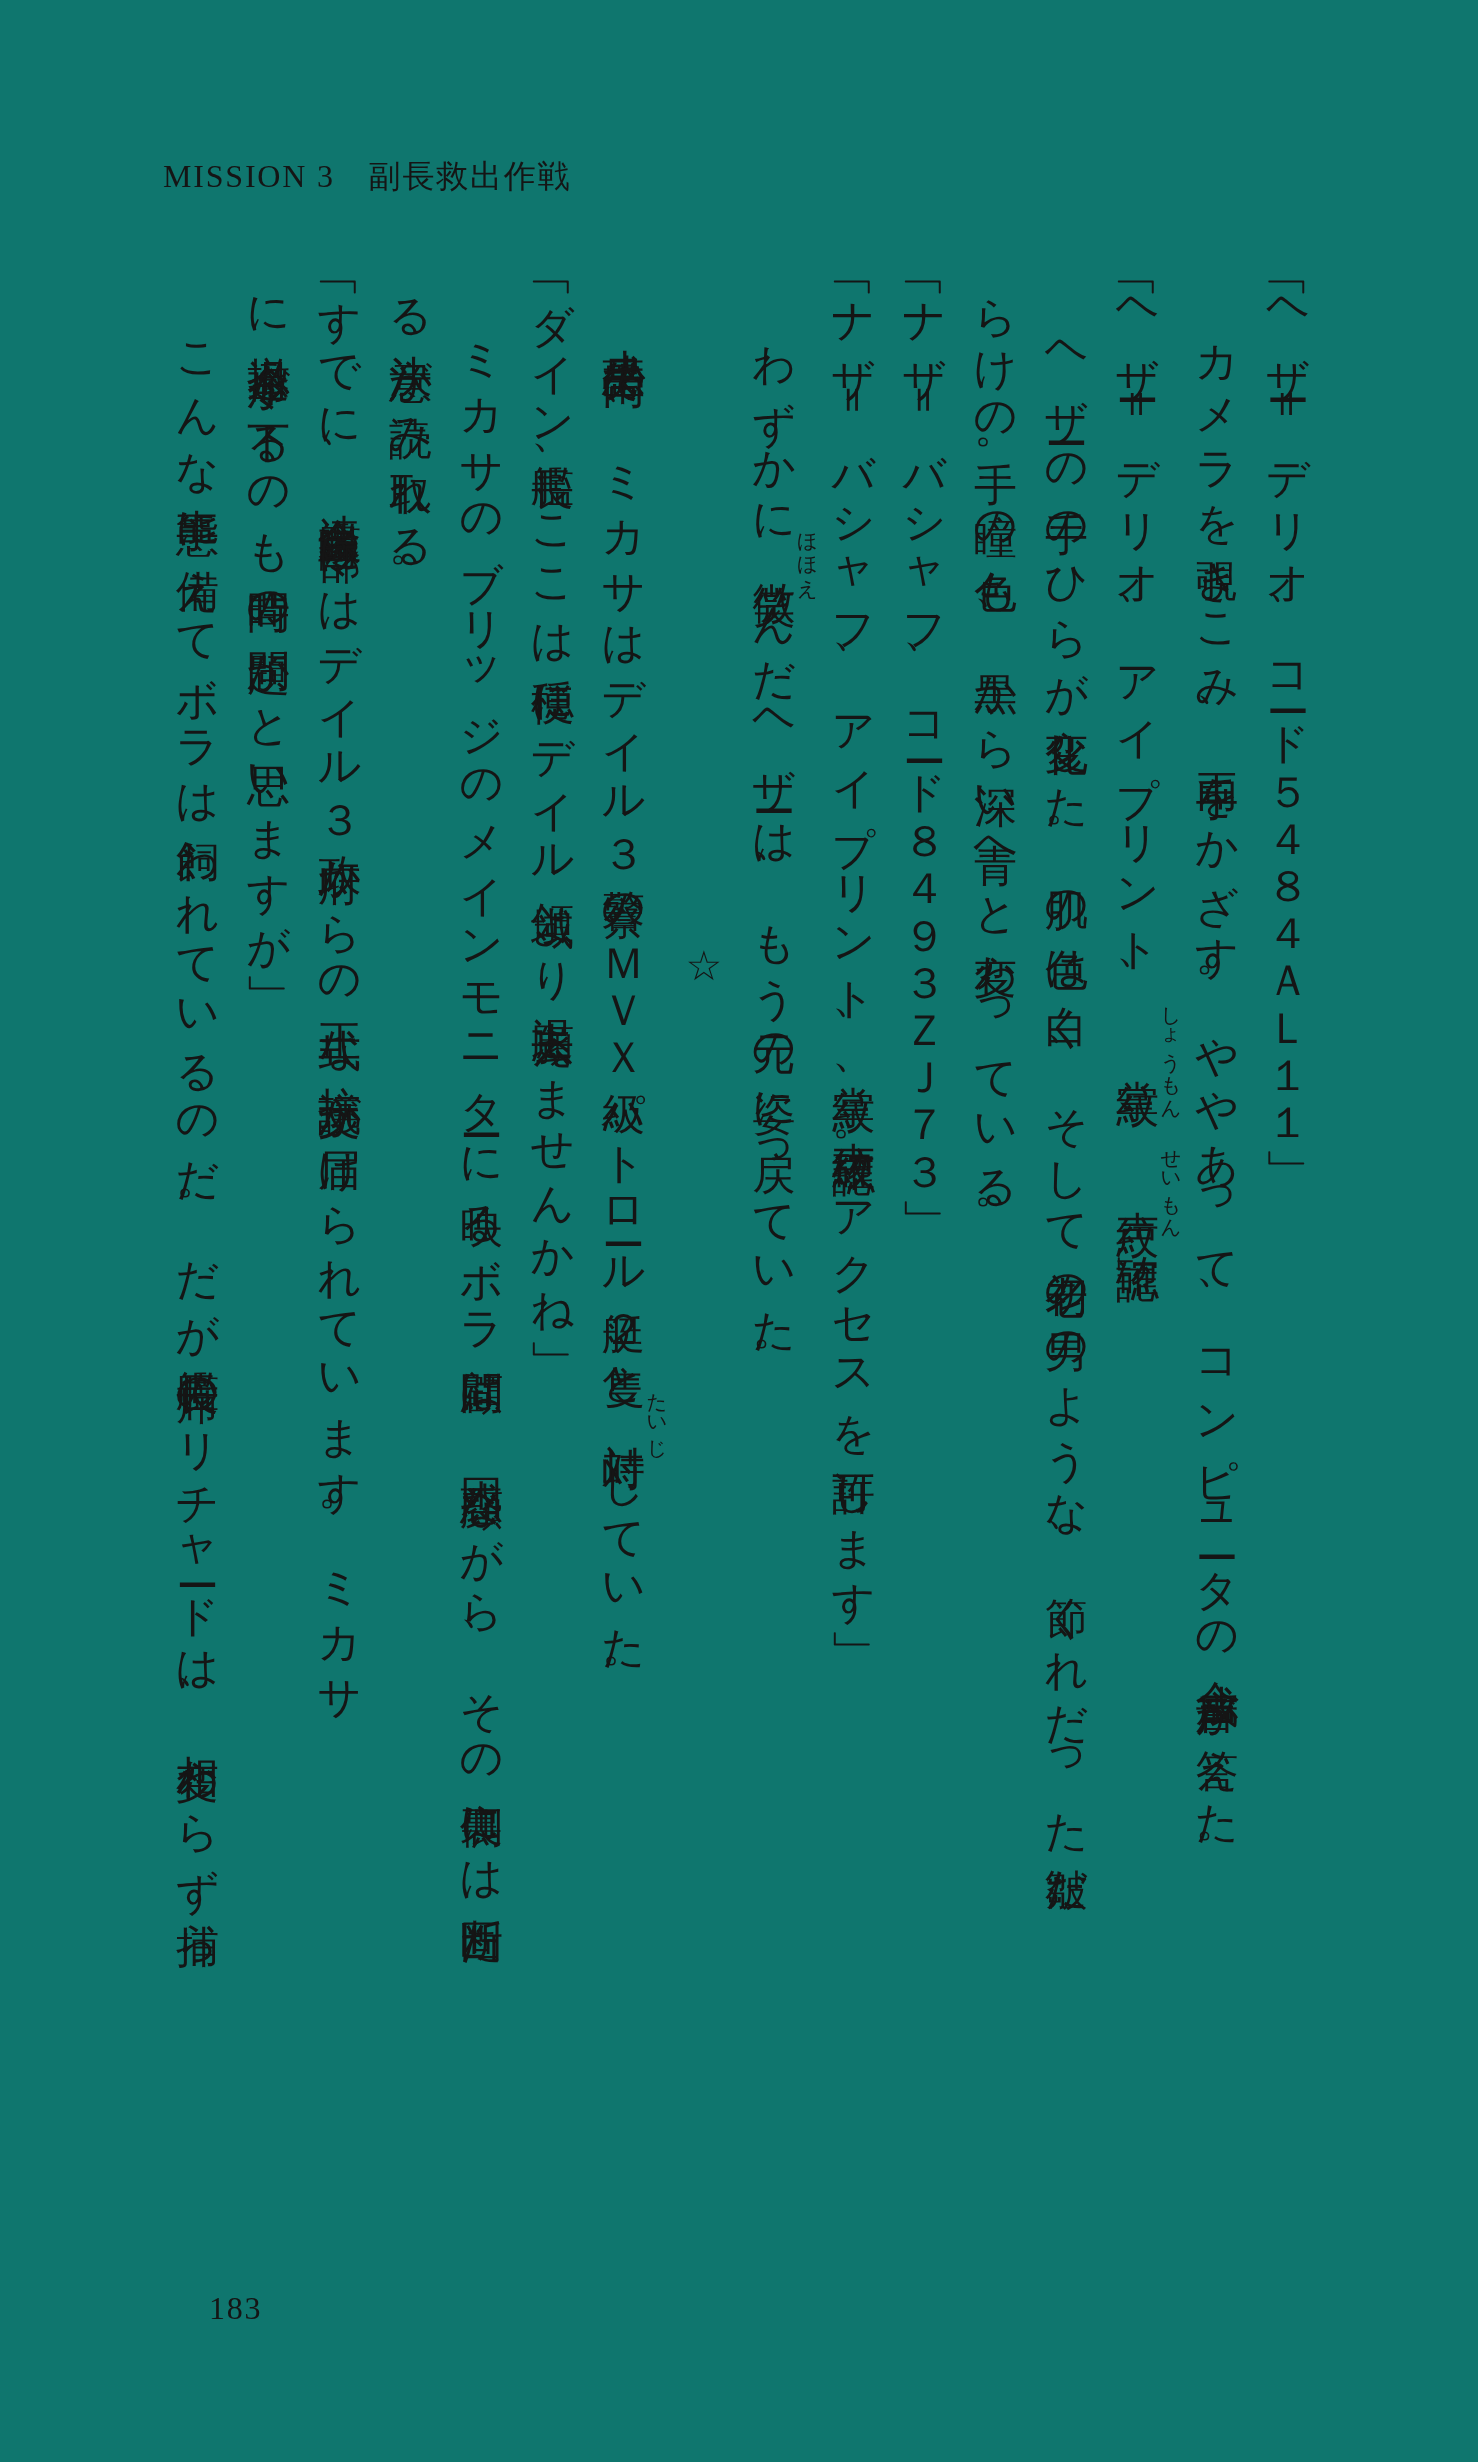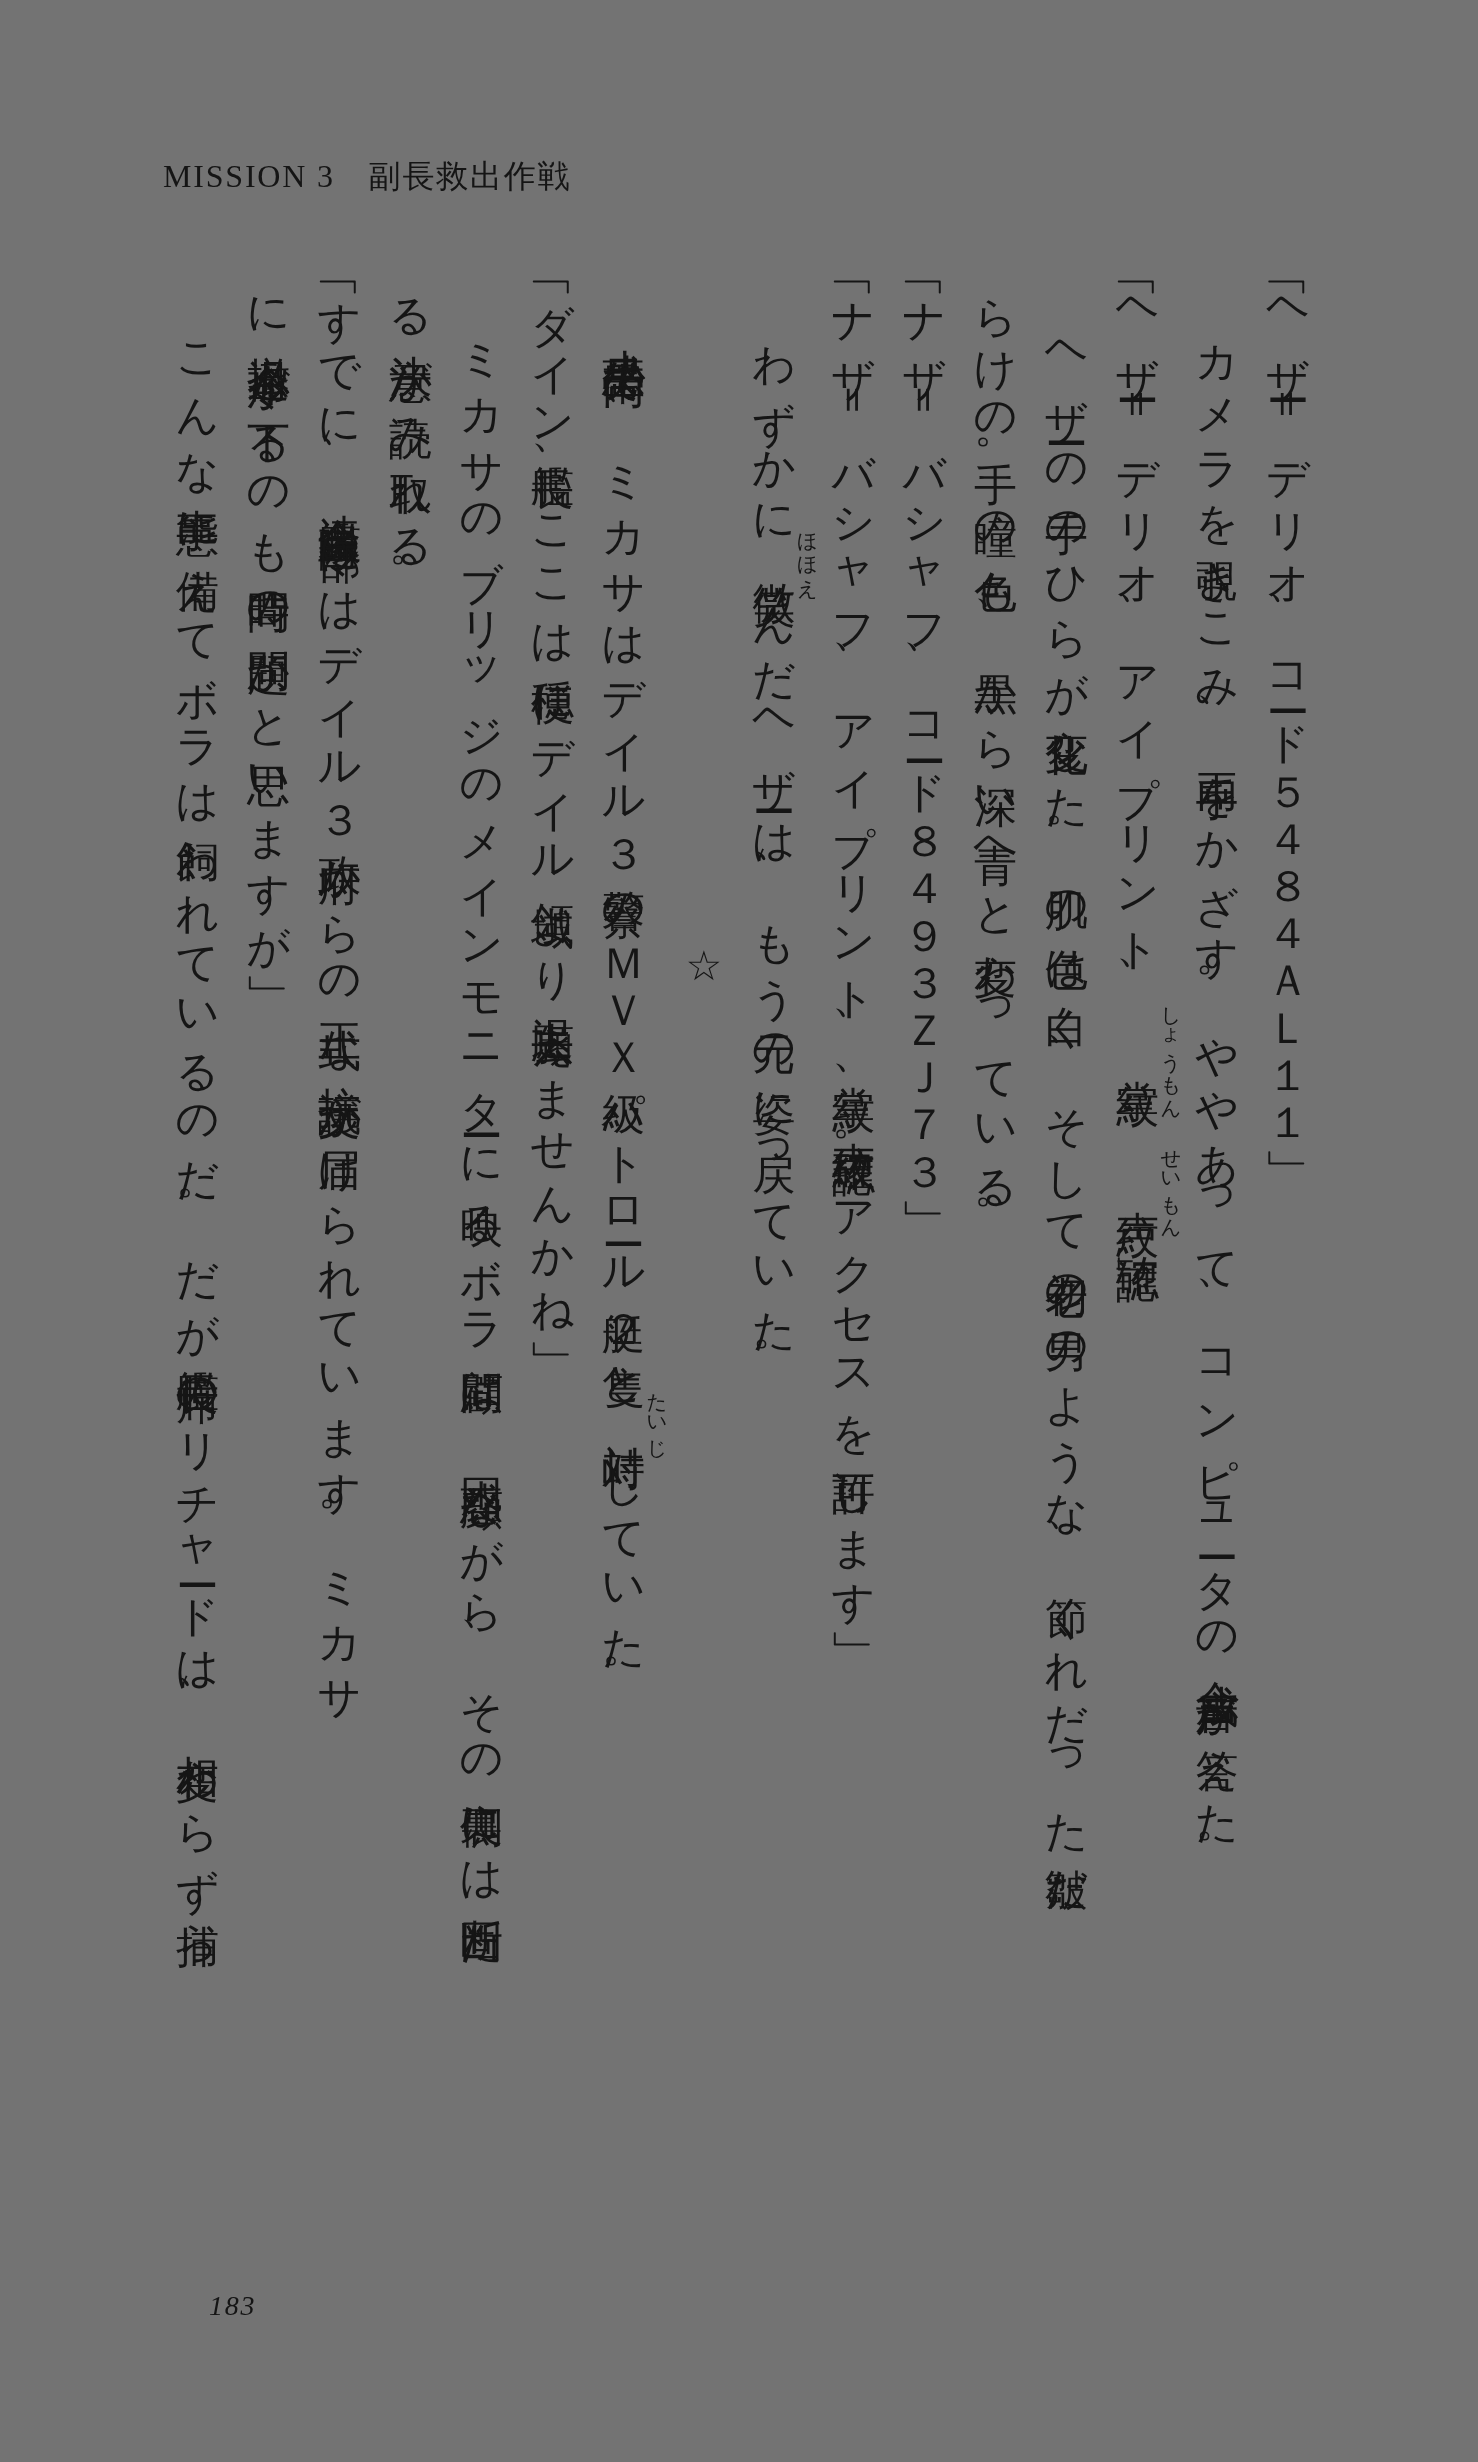--- a/index.html
+++ b/index.html
@@ -1,20 +1,20 @@
 <!DOCTYPE html>
 <html style="font-size:15px"><head>
 <meta charset="utf-8">
 <style>
   html, body { margin: 0; padding: 0; background: #e8e8e8; }
   .page {
     position: relative;
     width: 1478px;
     height: 2462px;
-    background: #737373;
+    background: #0f766e;
     font-family: "Liberation Serif", "DejaVu Serif", serif;
     color: #151515;
     overflow: hidden;
   }
   .header {
     position: absolute;
     left: 163px;
     top: 155px;
     font-size: 32px;
     letter-spacing: 1.8px;
@@ -34,22 +34,21 @@
   }
   .line { margin: 0; white-space: pre; }
   .line.indent { padding-top: 47px; }
   .line.star-line { padding-top: 674px; font-size: 41px; }
   ruby { ruby-align: center; }
   ruby rt { font-size: 20.3px; letter-spacing: 0px; font-family: "Liberation Serif", "DejaVu Serif", serif; }
   .page-number {
     position: absolute;
     left: 209px;
     top: 2290px;
-    font-size: 28px;
-    font-style: italic;
+    font-size: 32px;
     letter-spacing: 1.8px;
   }
 </style>
 </head>
 <body>
 
 <div class="page">
   <div class="header">MISSION 3　副長救出作戦</div>
 
   <div class="text-block" id="text-block">

